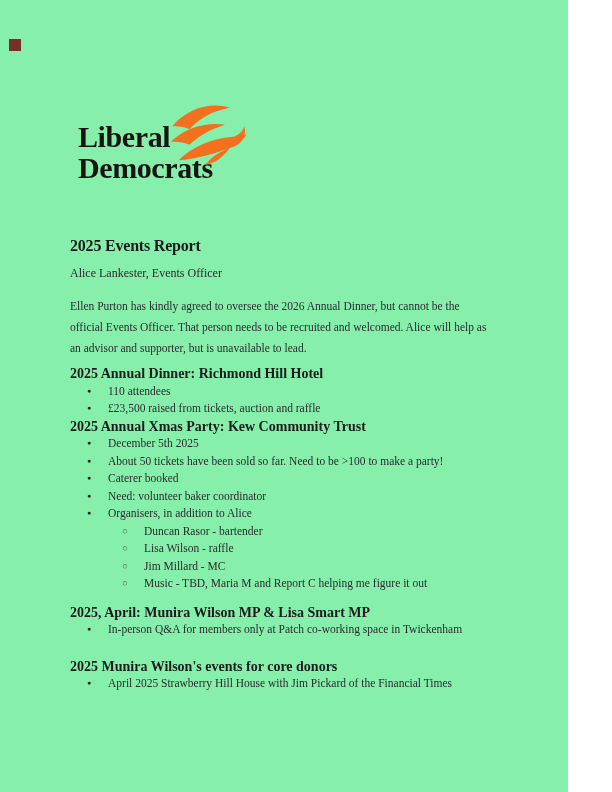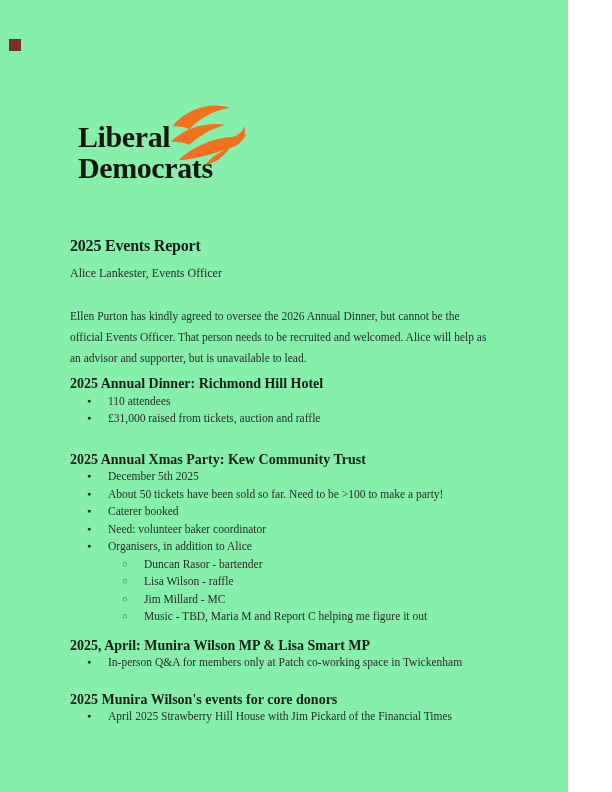--- a/index.html
+++ b/index.html
@@ -29,25 +29,25 @@
   .content{position:absolute;left:70px;top:234px;width:480px;}
   .doc-title{
     margin:0 0 6px 0;
     font-size:16px;line-height:24px;font-weight:700;
     letter-spacing:-0.2px;color:#1b1b1b;
   }
   .doc-subtitle{
     margin:0;
     font-size:12px;line-height:19px;font-weight:400;color:#2a2a2a;
   }
-  .intro{margin:23px 0 6px 0;}
+  .intro{margin:13px 0 6px 0;}
   .intro-line{font-size:11.5px;line-height:21px;color:#2b2b2b;white-space:nowrap;}
   section{margin:0;}
   section.s1{margin-top:6px;}
-  section.s2{margin-top:23px;}
+  section.s2{}
   section.s3{margin-top:11px;}
   section.s4{margin-top:19px;}
   .sec-heading{
     margin:0;font-size:14px;line-height:17.5px;
     font-weight:700;color:#1c1c1c;white-space:nowrap;
   }
   ul.blist{list-style:none;margin:0;padding:0;}
   ul.blist li{
     position:relative;
     padding-left:38px;
@@ -93,21 +93,21 @@
       <div class="intro-line">Ellen Purton has kindly agreed to oversee the 2026 Annual Dinner, but cannot be the</div>
       <div class="intro-line">official Events Officer. That person needs to be recruited and welcomed. Alice will help as</div>
       <div class="intro-line">an advisor and supporter, but is unavailable to lead.</div>
     </div>
 
     <div id="sections">
         <section class="s1">
           <h2 class="sec-heading">2025 Annual Dinner: Richmond Hill Hotel</h2>
           <ul class="blist">
             <li><span class="marker">●</span><span>110 attendees</span></li>
-            <li><span class="marker">●</span><span>£31,000 raised from tickets, auction and raffle</span></li>
+            <li><span class="marker">●</span><span>£23,500 raised from tickets, auction and raffle</span></li>
           </ul>
         </section>
         <section class="s2">
           <h2 class="sec-heading">2025 Annual Xmas Party: Kew Community Trust</h2>
           <ul class="blist">
             <li><span class="marker">●</span><span>December 5th 2025</span></li>
             <li><span class="marker">●</span><span>About 50 tickets have been sold so far. Need to be &gt;100 to make a party!</span></li>
             <li><span class="marker">●</span><span>Caterer booked</span></li>
             <li><span class="marker">●</span><span>Need: volunteer baker coordinator</span></li>
             <li><span class="marker">●</span><span>Organisers, in addition to Alice</span></li>

